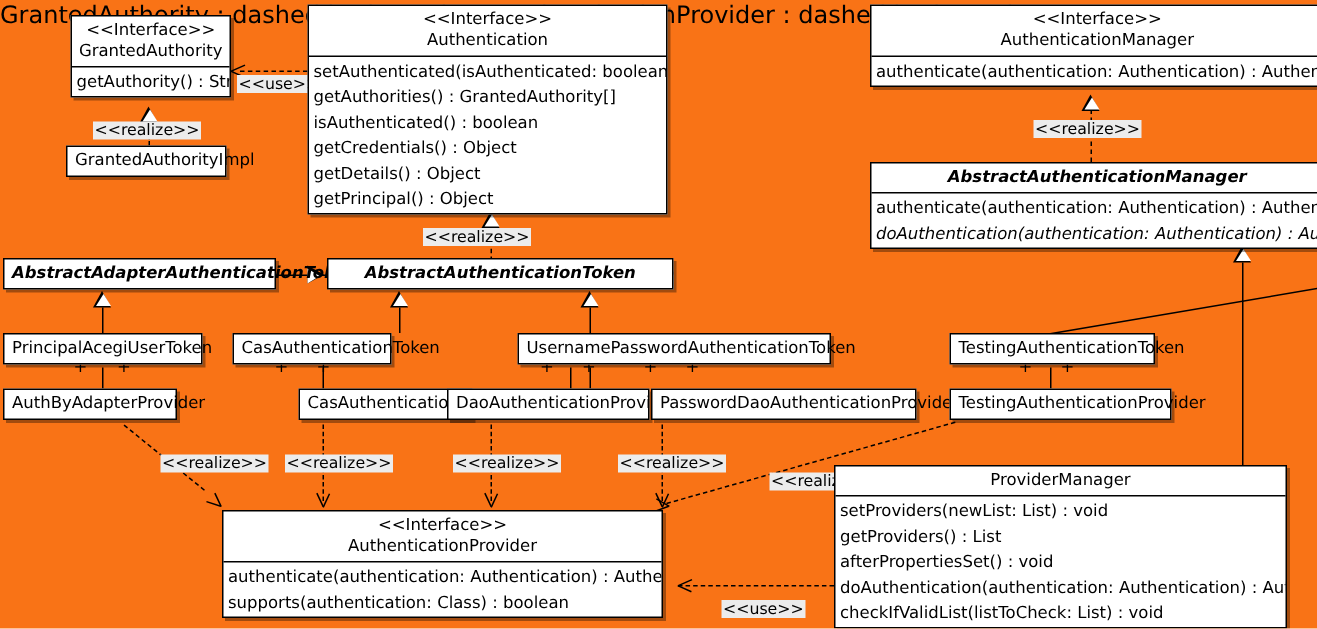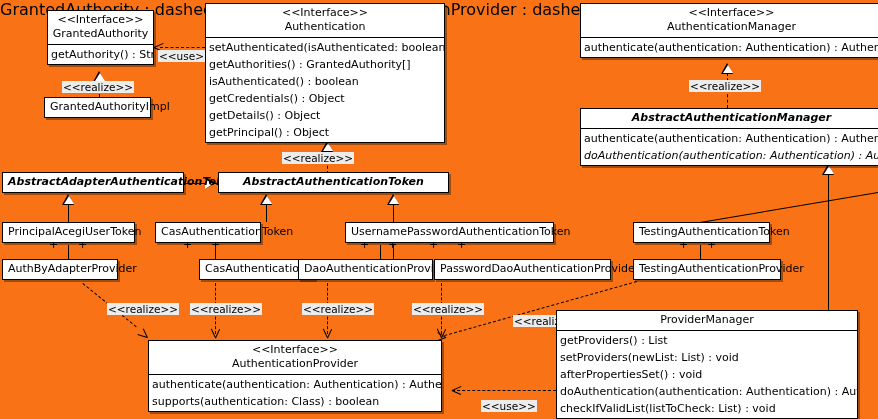--- a/index.html
+++ b/index.html
@@ -452,21 +452,21 @@
       <span class="uml-op">supports(authentication: Class) : boolean</span>
     </div>
   </div>
 
   
   <div class="uml-box" style="left:556px; top:310px; width:302px;">
     <div class="uml-header">
       <span class="cname">ProviderManager</span>
     </div>
     <div class="uml-compartment">
+      <span class="uml-op">setProviders(newList: List) : void</span>
       <span class="uml-op">getProviders() : List</span>
-      <span class="uml-op">setProviders(newList: List) : void</span>
       <span class="uml-op">afterPropertiesSet() : void</span>
       <span class="uml-op">doAuthentication(authentication: Authentication) : Authentication</span>
       <span class="uml-op">checkIfValidList(listToCheck: List) : void</span>
     </div>
   </div>
 
 </div>
 
 </body></html>

